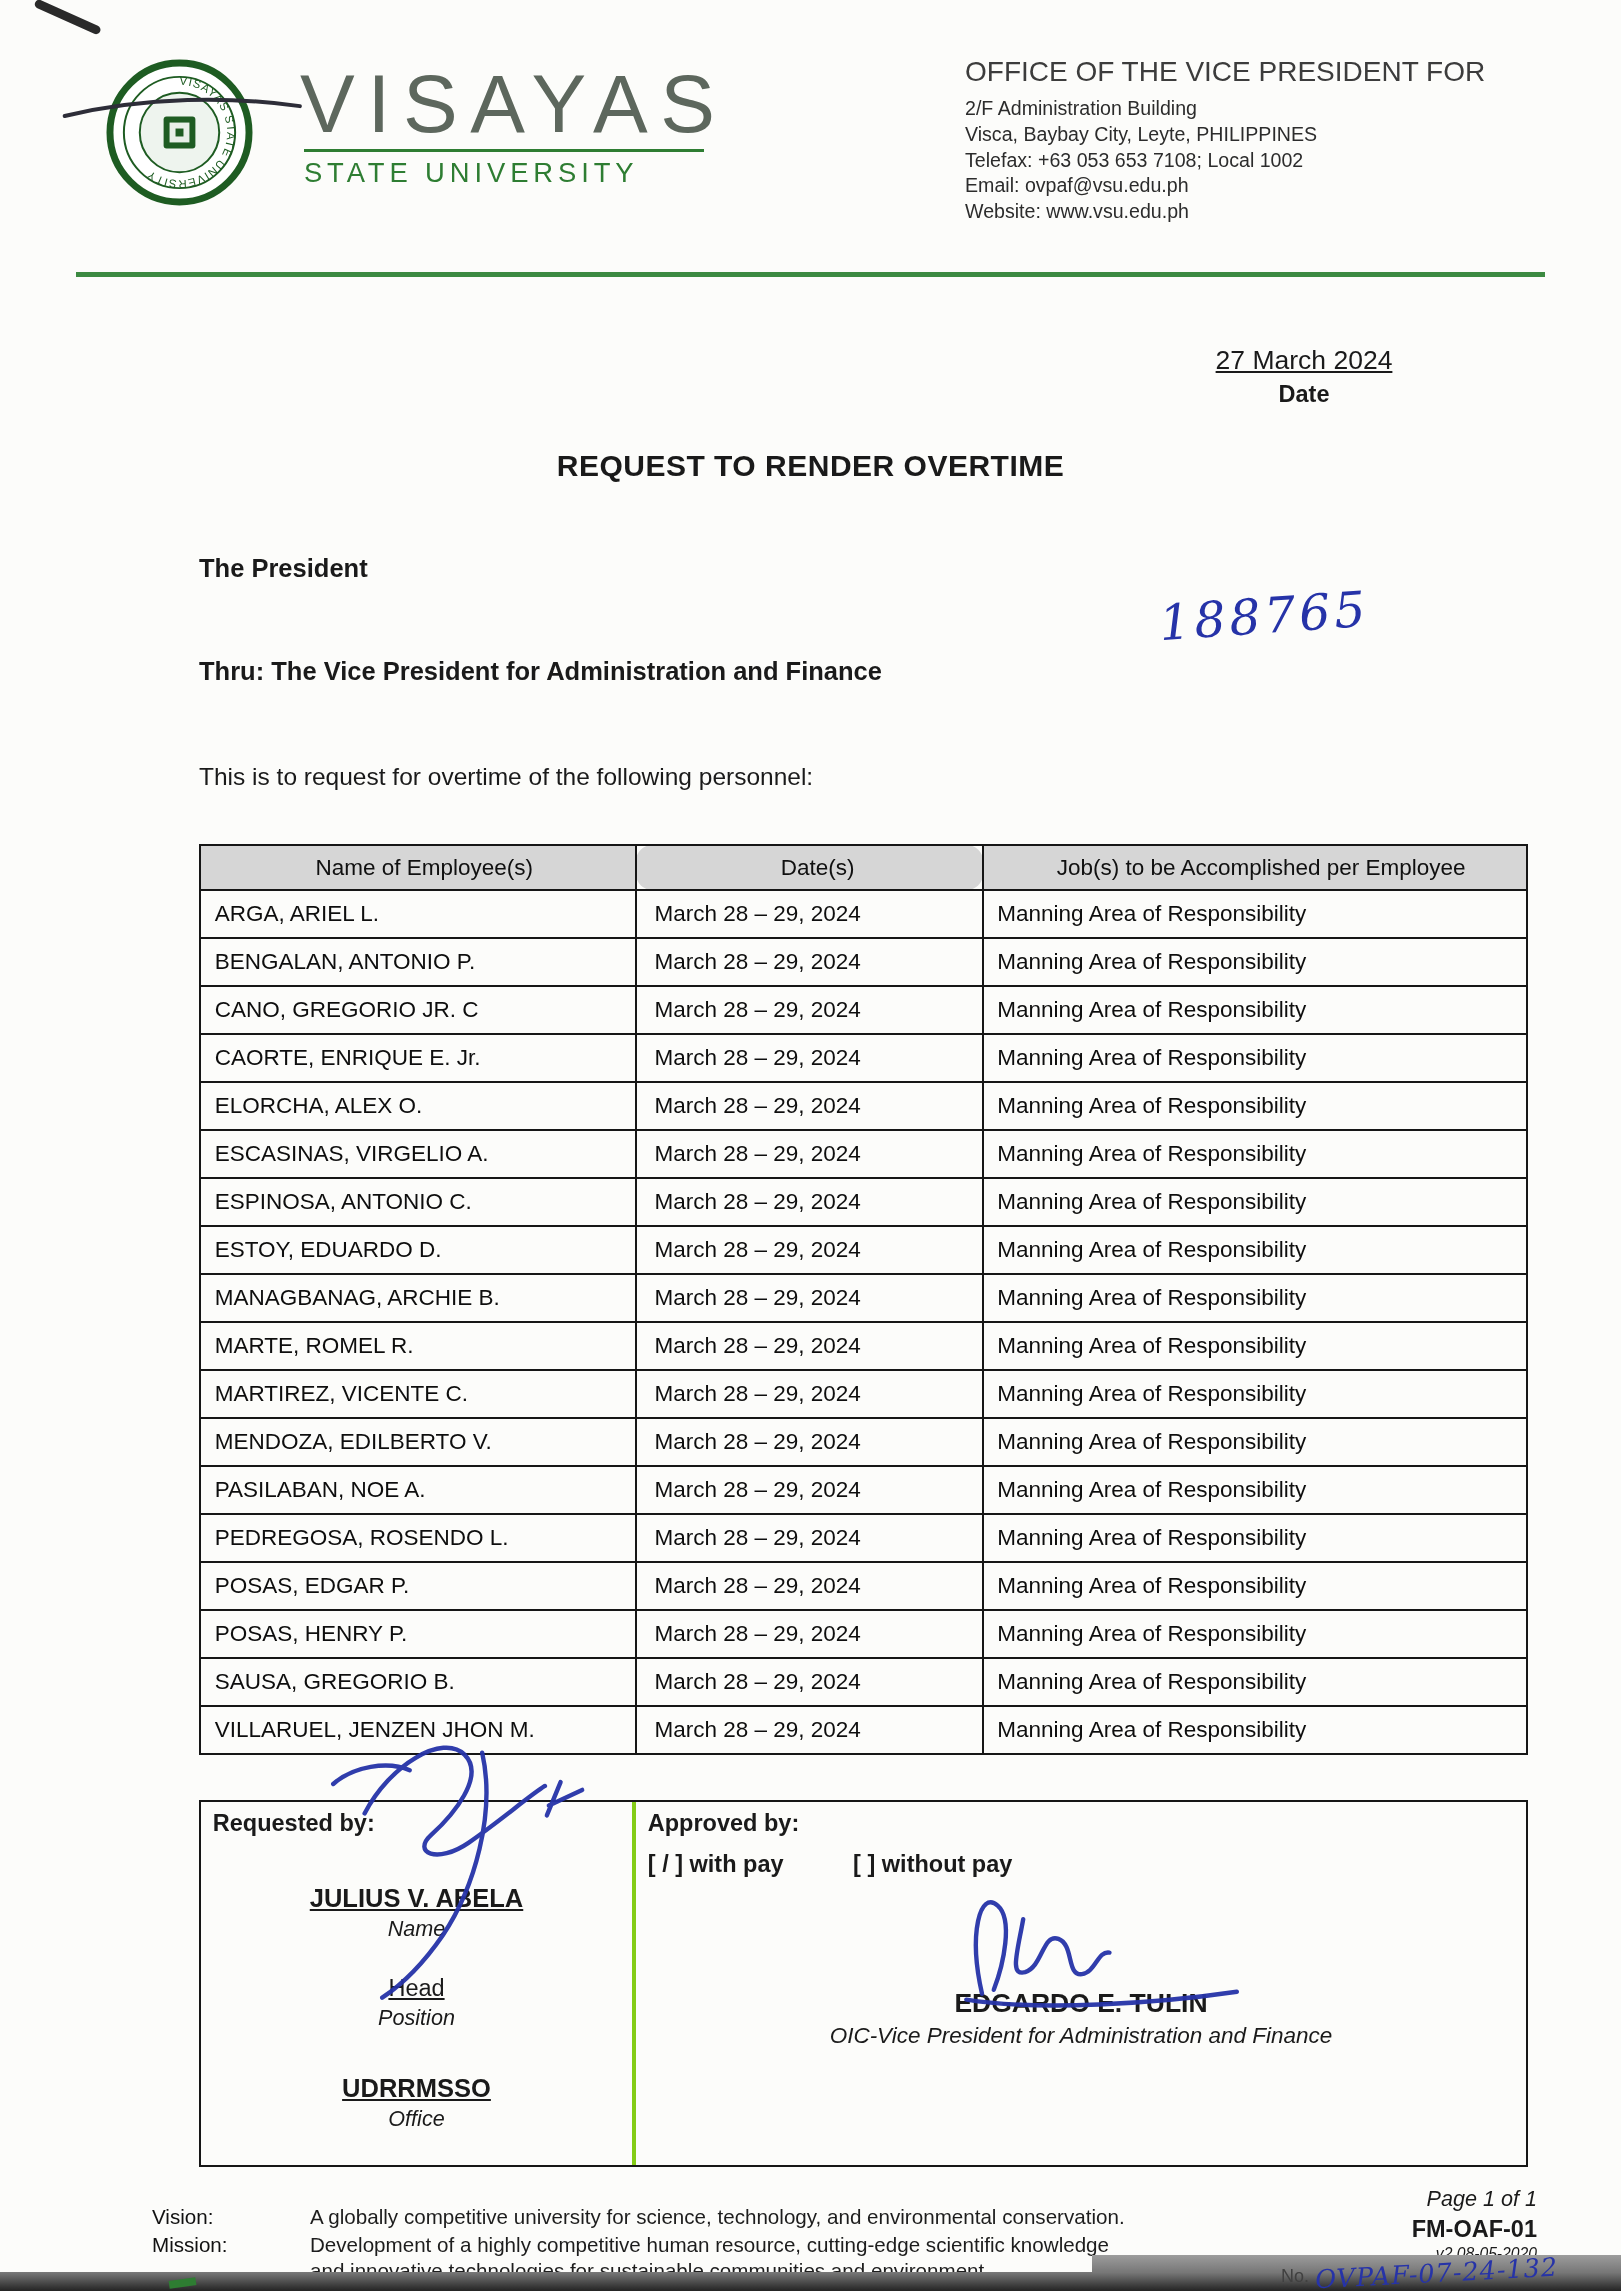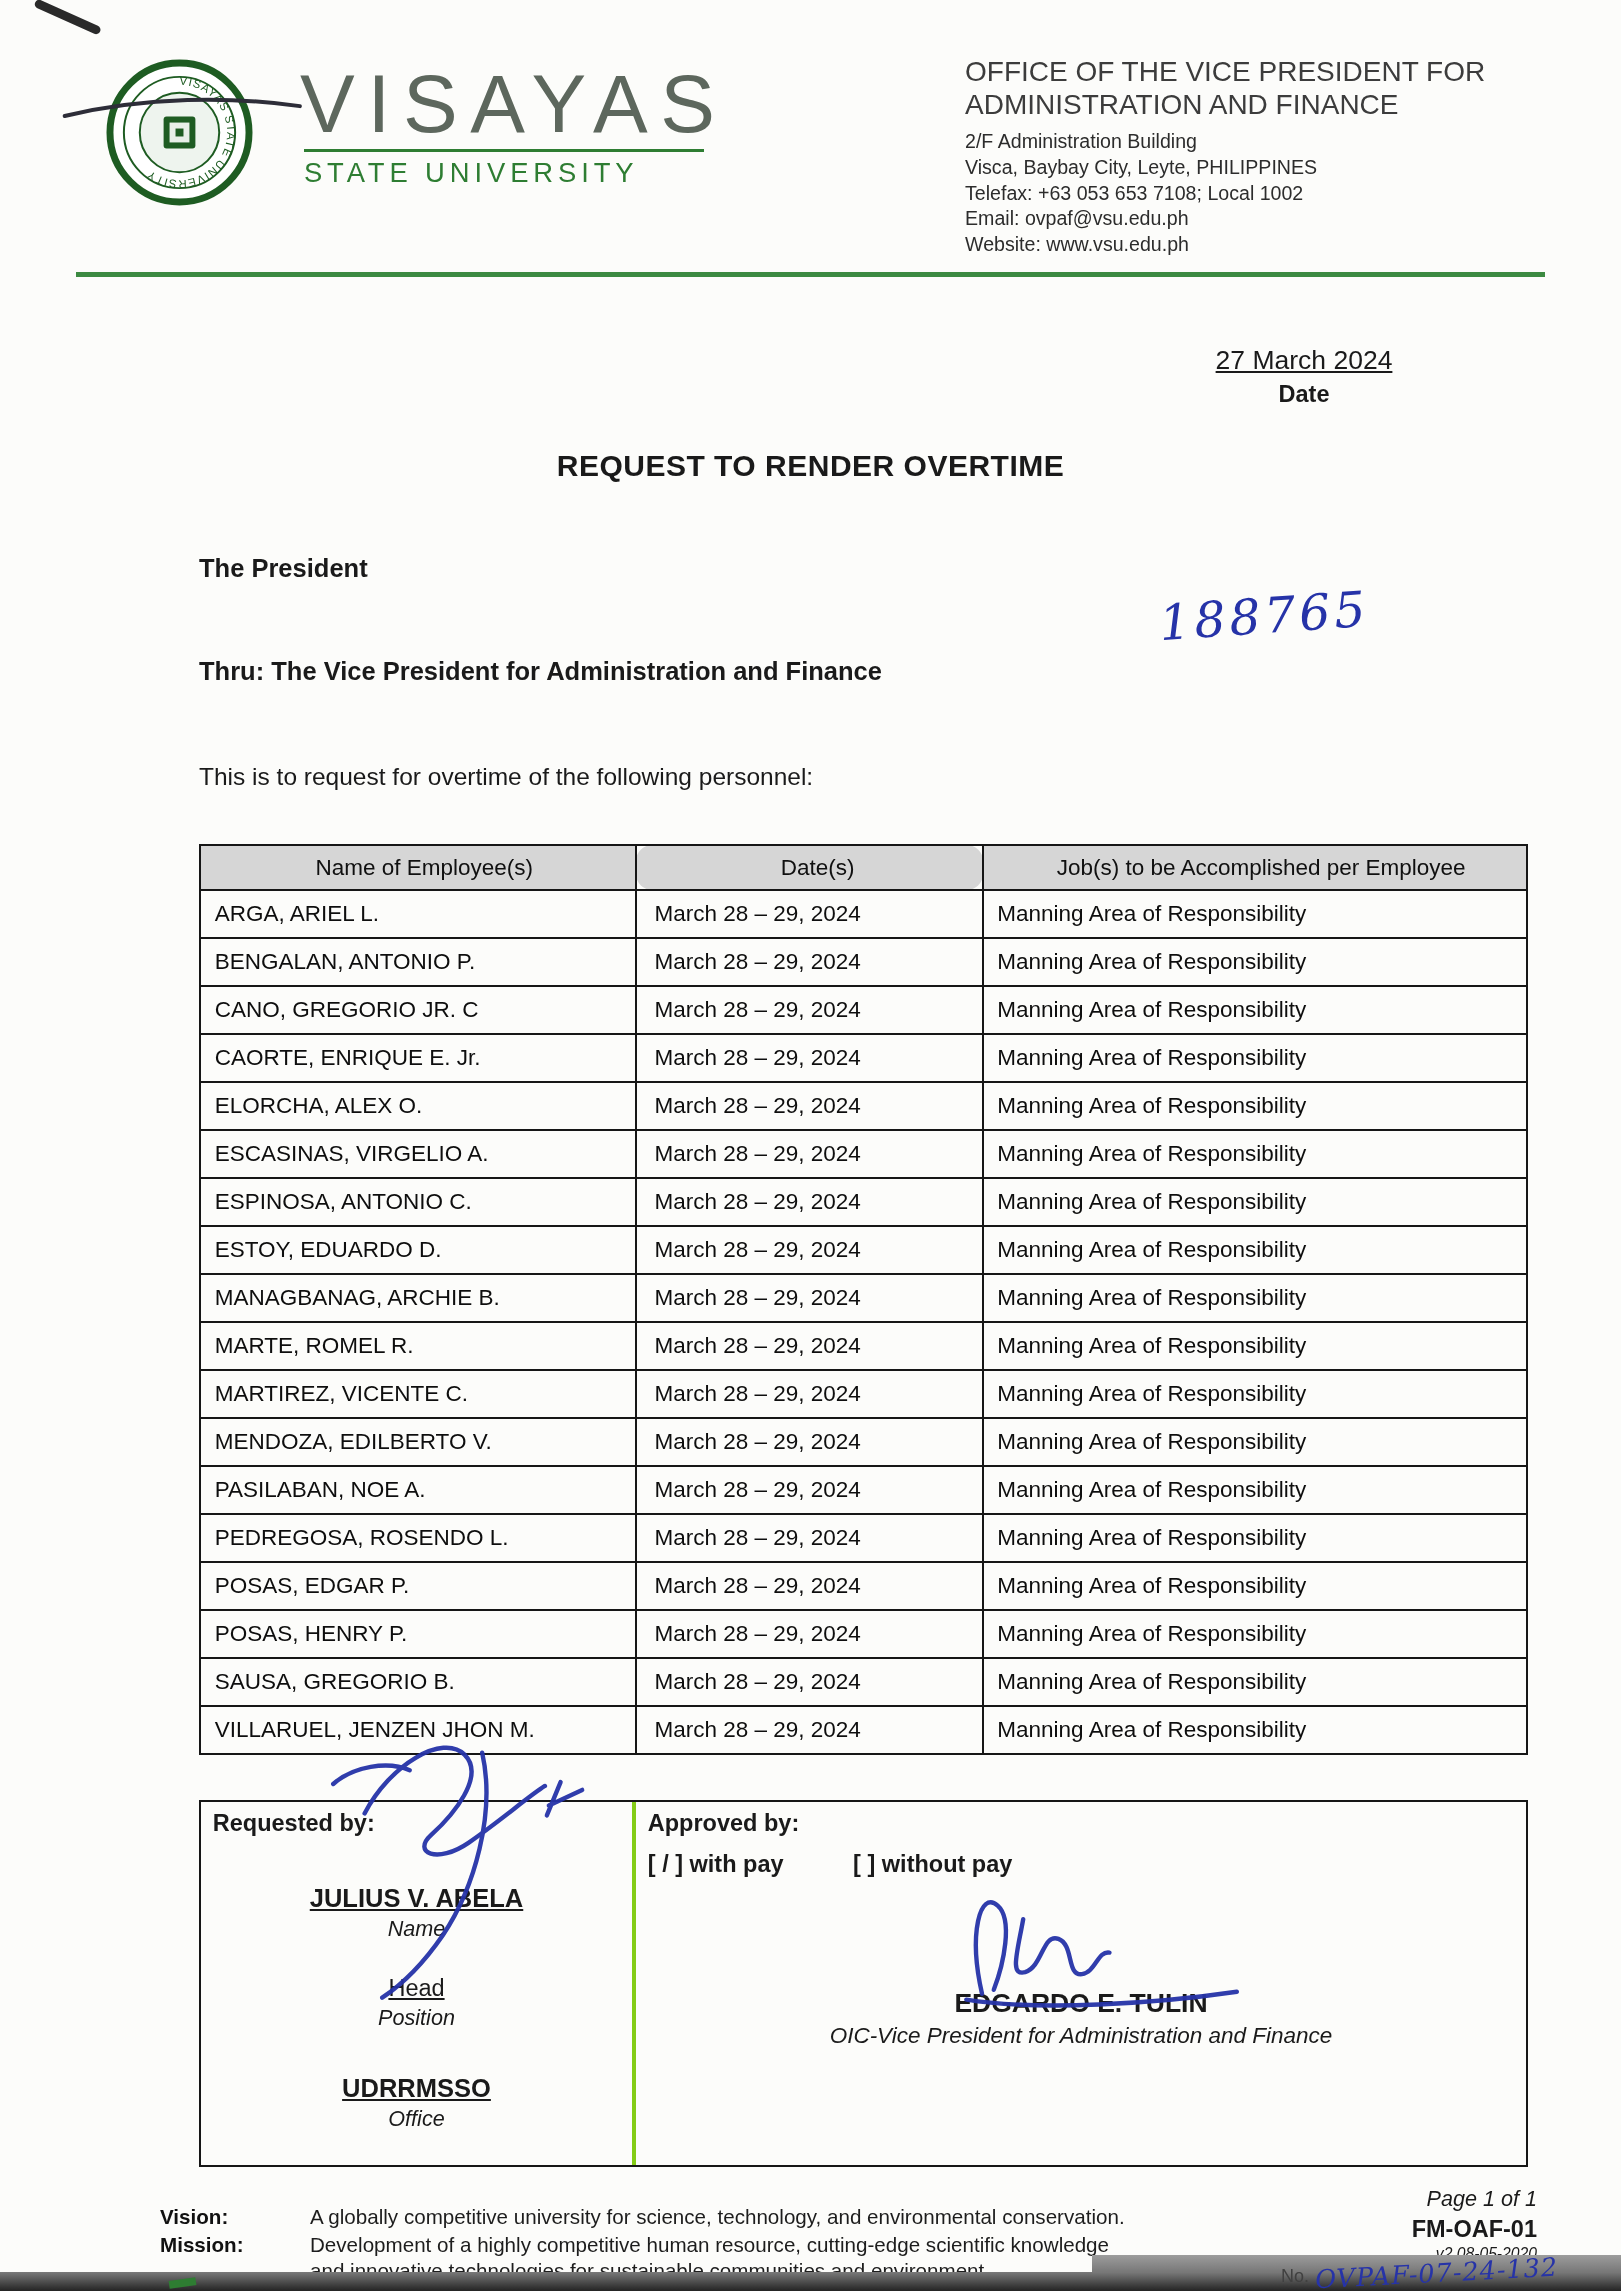--- a/index.html
+++ b/index.html
@@ -56,21 +56,21 @@
   .sig-office-block{top:272px;}
   .u-line{text-decoration:underline;}
   .sig-person{font-size:25.5px;font-weight:bold;}
   .sig-sub{font-size:21.6px;font-style:italic;margin-top:2.9px;}
   .sig-plain{font-size:23.5px;}
   .approver-block{top:186px;}
   .approver-name{font-size:26.5px;font-weight:bold;}
   .approver-title{font-size:22.5px;font-style:italic;margin-top:3.9px;}
 
   
-  .f-label{position:absolute;left:160px;font-size:20.6px;font-weight:bold;color:#111;}
+  .f-label{position:absolute;left:152px;font-size:20.6px;font-weight:normal;color:#111;}
   .f-text{position:absolute;left:310px;font-size:20.6px;color:#1d1d1d;}
   .footer-right{position:absolute;right:84px;top:2186px;text-align:right;}
   .page-info{font-size:21.6px;font-style:italic;}
   .form-code{font-size:23.5px;font-weight:bold;margin-top:3.9px;}
   .form-version{font-size:15.7px;font-style:italic;margin-top:2px;}
 
   .scan-band{position:absolute;left:0;right:0;bottom:0;height:19.6px;
              background:linear-gradient(#7a7a7a,#1f1f1f);}
   .scan-corner{position:absolute;right:0;bottom:0;width:529px;height:37px;
                background:linear-gradient(#9d9d9d,#4c4c4c);}
@@ -104,21 +104,20 @@
 
   <div class="wordmark">
     <div class="visayas">VISAYAS</div>
     <div class="green-rule"></div>
     <div class="state-univ">STATE UNIVERSITY</div>
   </div>
 
   <div class="office-block">
     <div class="office-title">
       <div>OFFICE OF THE VICE PRESIDENT FOR</div>
-      <div>ADMINISTRATION AND FINANCE</div>
     </div>
     <div class="office-address">
       <div>2/F Administration Building</div>
       <div>Visca, Baybay City, Leyte, PHILIPPINES</div>
       <div>Telefax: +63 053 653 7108; Local 1002</div>
       <div>Email: ovpaf@vsu.edu.ph</div>
       <div>Website: www.vsu.edu.ph</div>
     </div>
   </div>
 

